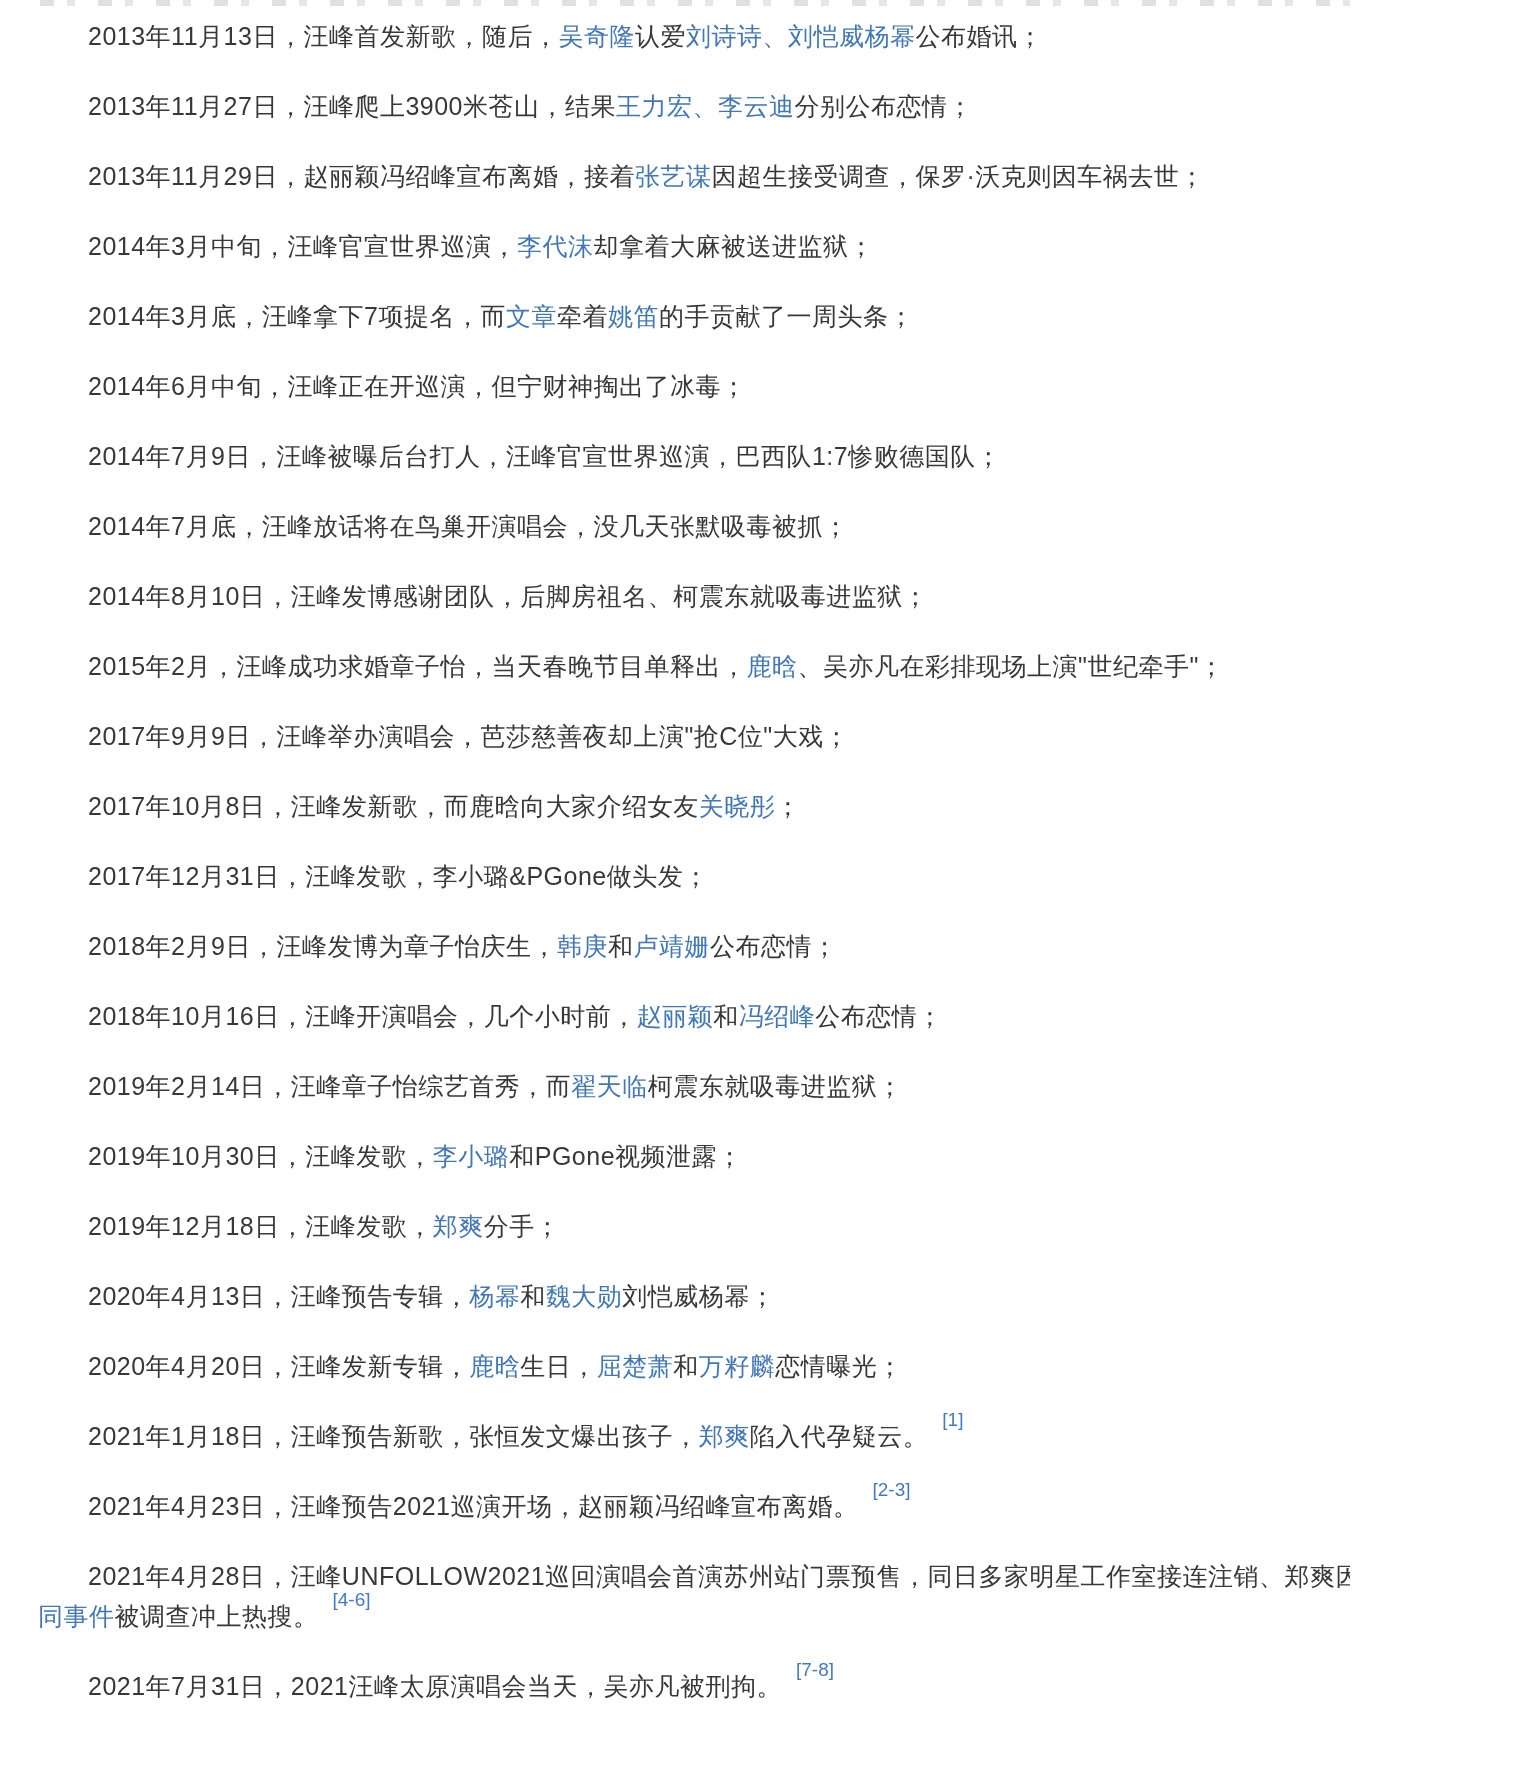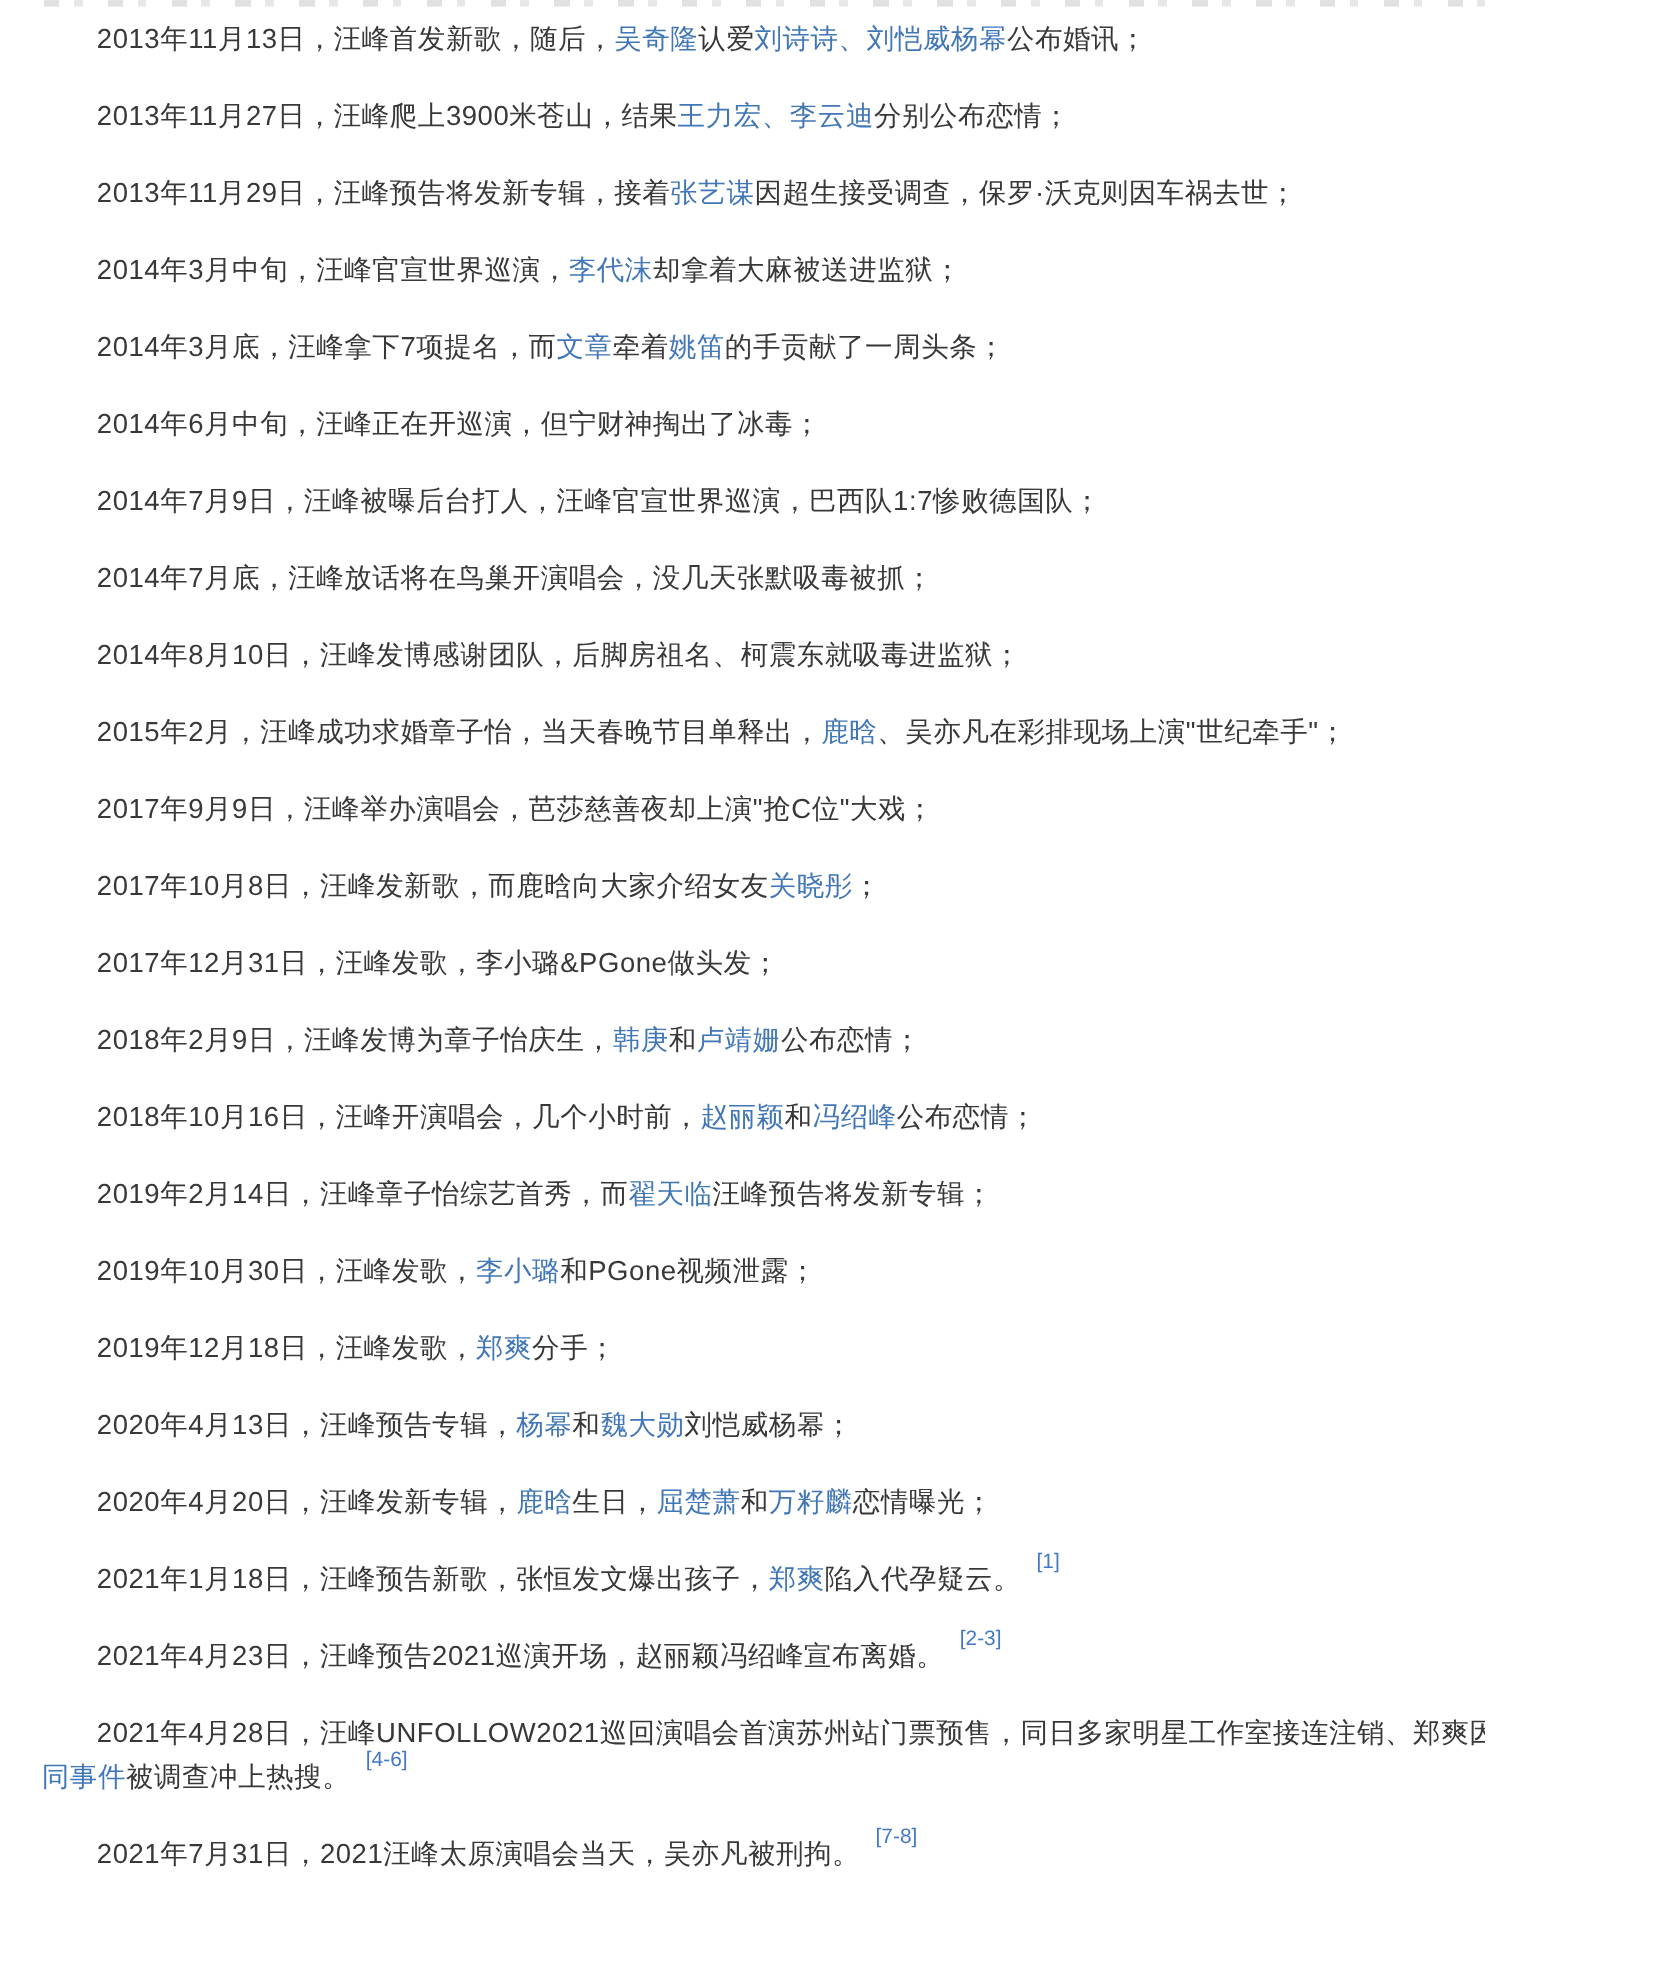--- a/index.html
+++ b/index.html
@@ -65,34 +65,34 @@
   }
 </style>
 </head>
 <body>
 
 <div class="page">
   <div class="remnant"></div>
   <div class="content" id="content">
       <p class="para"><span class="seg">2013年11月13日，汪峰首发新歌，随后，</span><span class="seg link">吴奇隆</span><span class="seg">认爱</span><span class="seg link">刘诗诗、刘恺威杨幂</span><span class="seg">公布婚讯；</span></p>
       <p class="para"><span class="seg">2013年11月27日，汪峰爬上3900米苍山，结果</span><span class="seg link">王力宏、李云迪</span><span class="seg">分别公布恋情；</span></p>
-      <p class="para"><span class="seg">2013年11月29日，汪峰预告将发新专辑，接着</span><span class="seg link">张艺谋</span><span class="seg">因超生接受调查，保罗·沃克则因车祸去世；</span></p>
+      <p class="para"><span class="seg">2013年11月29日，赵丽颖冯绍峰宣布离婚，接着</span><span class="seg link">张艺谋</span><span class="seg">因超生接受调查，保罗·沃克则因车祸去世；</span></p>
       <p class="para"><span class="seg">2014年3月中旬，汪峰官宣世界巡演，</span><span class="seg link">李代沫</span><span class="seg">却拿着大麻被送进监狱；</span></p>
       <p class="para"><span class="seg">2014年3月底，汪峰拿下7项提名，而</span><span class="seg link">文章</span><span class="seg">牵着</span><span class="seg link">姚笛</span><span class="seg">的手贡献了一周头条；</span></p>
       <p class="para"><span class="seg">2014年6月中旬，汪峰正在开巡演，但宁财神掏出了冰毒；</span></p>
       <p class="para"><span class="seg">2014年7月9日，汪峰被曝后台打人，汪峰官宣世界巡演，巴西队1:7惨败德国队；</span></p>
       <p class="para"><span class="seg">2014年7月底，汪峰放话将在鸟巢开演唱会，没几天张默吸毒被抓；</span></p>
       <p class="para"><span class="seg">2014年8月10日，汪峰发博感谢团队，后脚房祖名、柯震东就吸毒进监狱；</span></p>
       <p class="para"><span class="seg">2015年2月，汪峰成功求婚章子怡，当天春晚节目单释出，</span><span class="seg link">鹿晗</span><span class="seg">、吴亦凡在彩排现场上演"世纪牵手"；</span></p>
       <p class="para"><span class="seg">2017年9月9日，汪峰举办演唱会，芭莎慈善夜却上演"抢C位"大戏；</span></p>
       <p class="para"><span class="seg">2017年10月8日，汪峰发新歌，而鹿晗向大家介绍女友</span><span class="seg link">关晓彤</span><span class="seg">；</span></p>
       <p class="para"><span class="seg">2017年12月31日，汪峰发歌，李小璐&amp;PGone做头发；</span></p>
       <p class="para"><span class="seg">2018年2月9日，汪峰发博为章子怡庆生，</span><span class="seg link">韩庚</span><span class="seg">和</span><span class="seg link">卢靖姗</span><span class="seg">公布恋情；</span></p>
       <p class="para"><span class="seg">2018年10月16日，汪峰开演唱会，几个小时前，</span><span class="seg link">赵丽颖</span><span class="seg">和</span><span class="seg link">冯绍峰</span><span class="seg">公布恋情；</span></p>
-      <p class="para"><span class="seg">2019年2月14日，汪峰章子怡综艺首秀，而</span><span class="seg link">翟天临</span><span class="seg">汪峰预告将发新专辑；</span></p>
+      <p class="para"><span class="seg">2019年2月14日，汪峰章子怡综艺首秀，而</span><span class="seg link">翟天临</span><span class="seg">柯震东就吸毒进监狱；</span></p>
       <p class="para"><span class="seg">2019年10月30日，汪峰发歌，</span><span class="seg link">李小璐</span><span class="seg">和PGone视频泄露；</span></p>
       <p class="para"><span class="seg">2019年12月18日，汪峰发歌，</span><span class="seg link">郑爽</span><span class="seg">分手；</span></p>
       <p class="para"><span class="seg">2020年4月13日，汪峰预告专辑，</span><span class="seg link">杨幂</span><span class="seg">和</span><span class="seg link">魏大勋</span><span class="seg">刘恺威杨幂；</span></p>
       <p class="para"><span class="seg">2020年4月20日，汪峰发新专辑，</span><span class="seg link">鹿晗</span><span class="seg">生日，</span><span class="seg link">屈楚萧</span><span class="seg">和</span><span class="seg link">万籽麟</span><span class="seg">恋情曝光；</span></p>
       <p class="para"><span class="seg">2021年1月18日，汪峰预告新歌，张恒发文爆出孩子，</span><span class="seg link">郑爽</span><span class="seg">陷入代孕疑云。</span><sup class="ref">[1]</sup></p>
       <p class="para"><span class="seg">2021年4月23日，汪峰预告2021巡演开场，赵丽颖冯绍峰宣布离婚。</span><sup class="ref">[2-3]</sup></p>
       <p class="para"><span class="seg">2021年4月28日，汪峰UNFOLLOW2021巡回演唱会首演苏州站门票预售，同日多家明星工作室接连注销、郑爽因</span><span class="seg link">郑爽阴阳合同事件</span><span class="seg">被调查冲上热搜。</span><sup class="ref">[4-6]</sup></p>
       <p class="para"><span class="seg">2021年7月31日，2021汪峰太原演唱会当天，吴亦凡被刑拘。</span><sup class="ref">[7-8]</sup></p>
     </div>
 </div>

